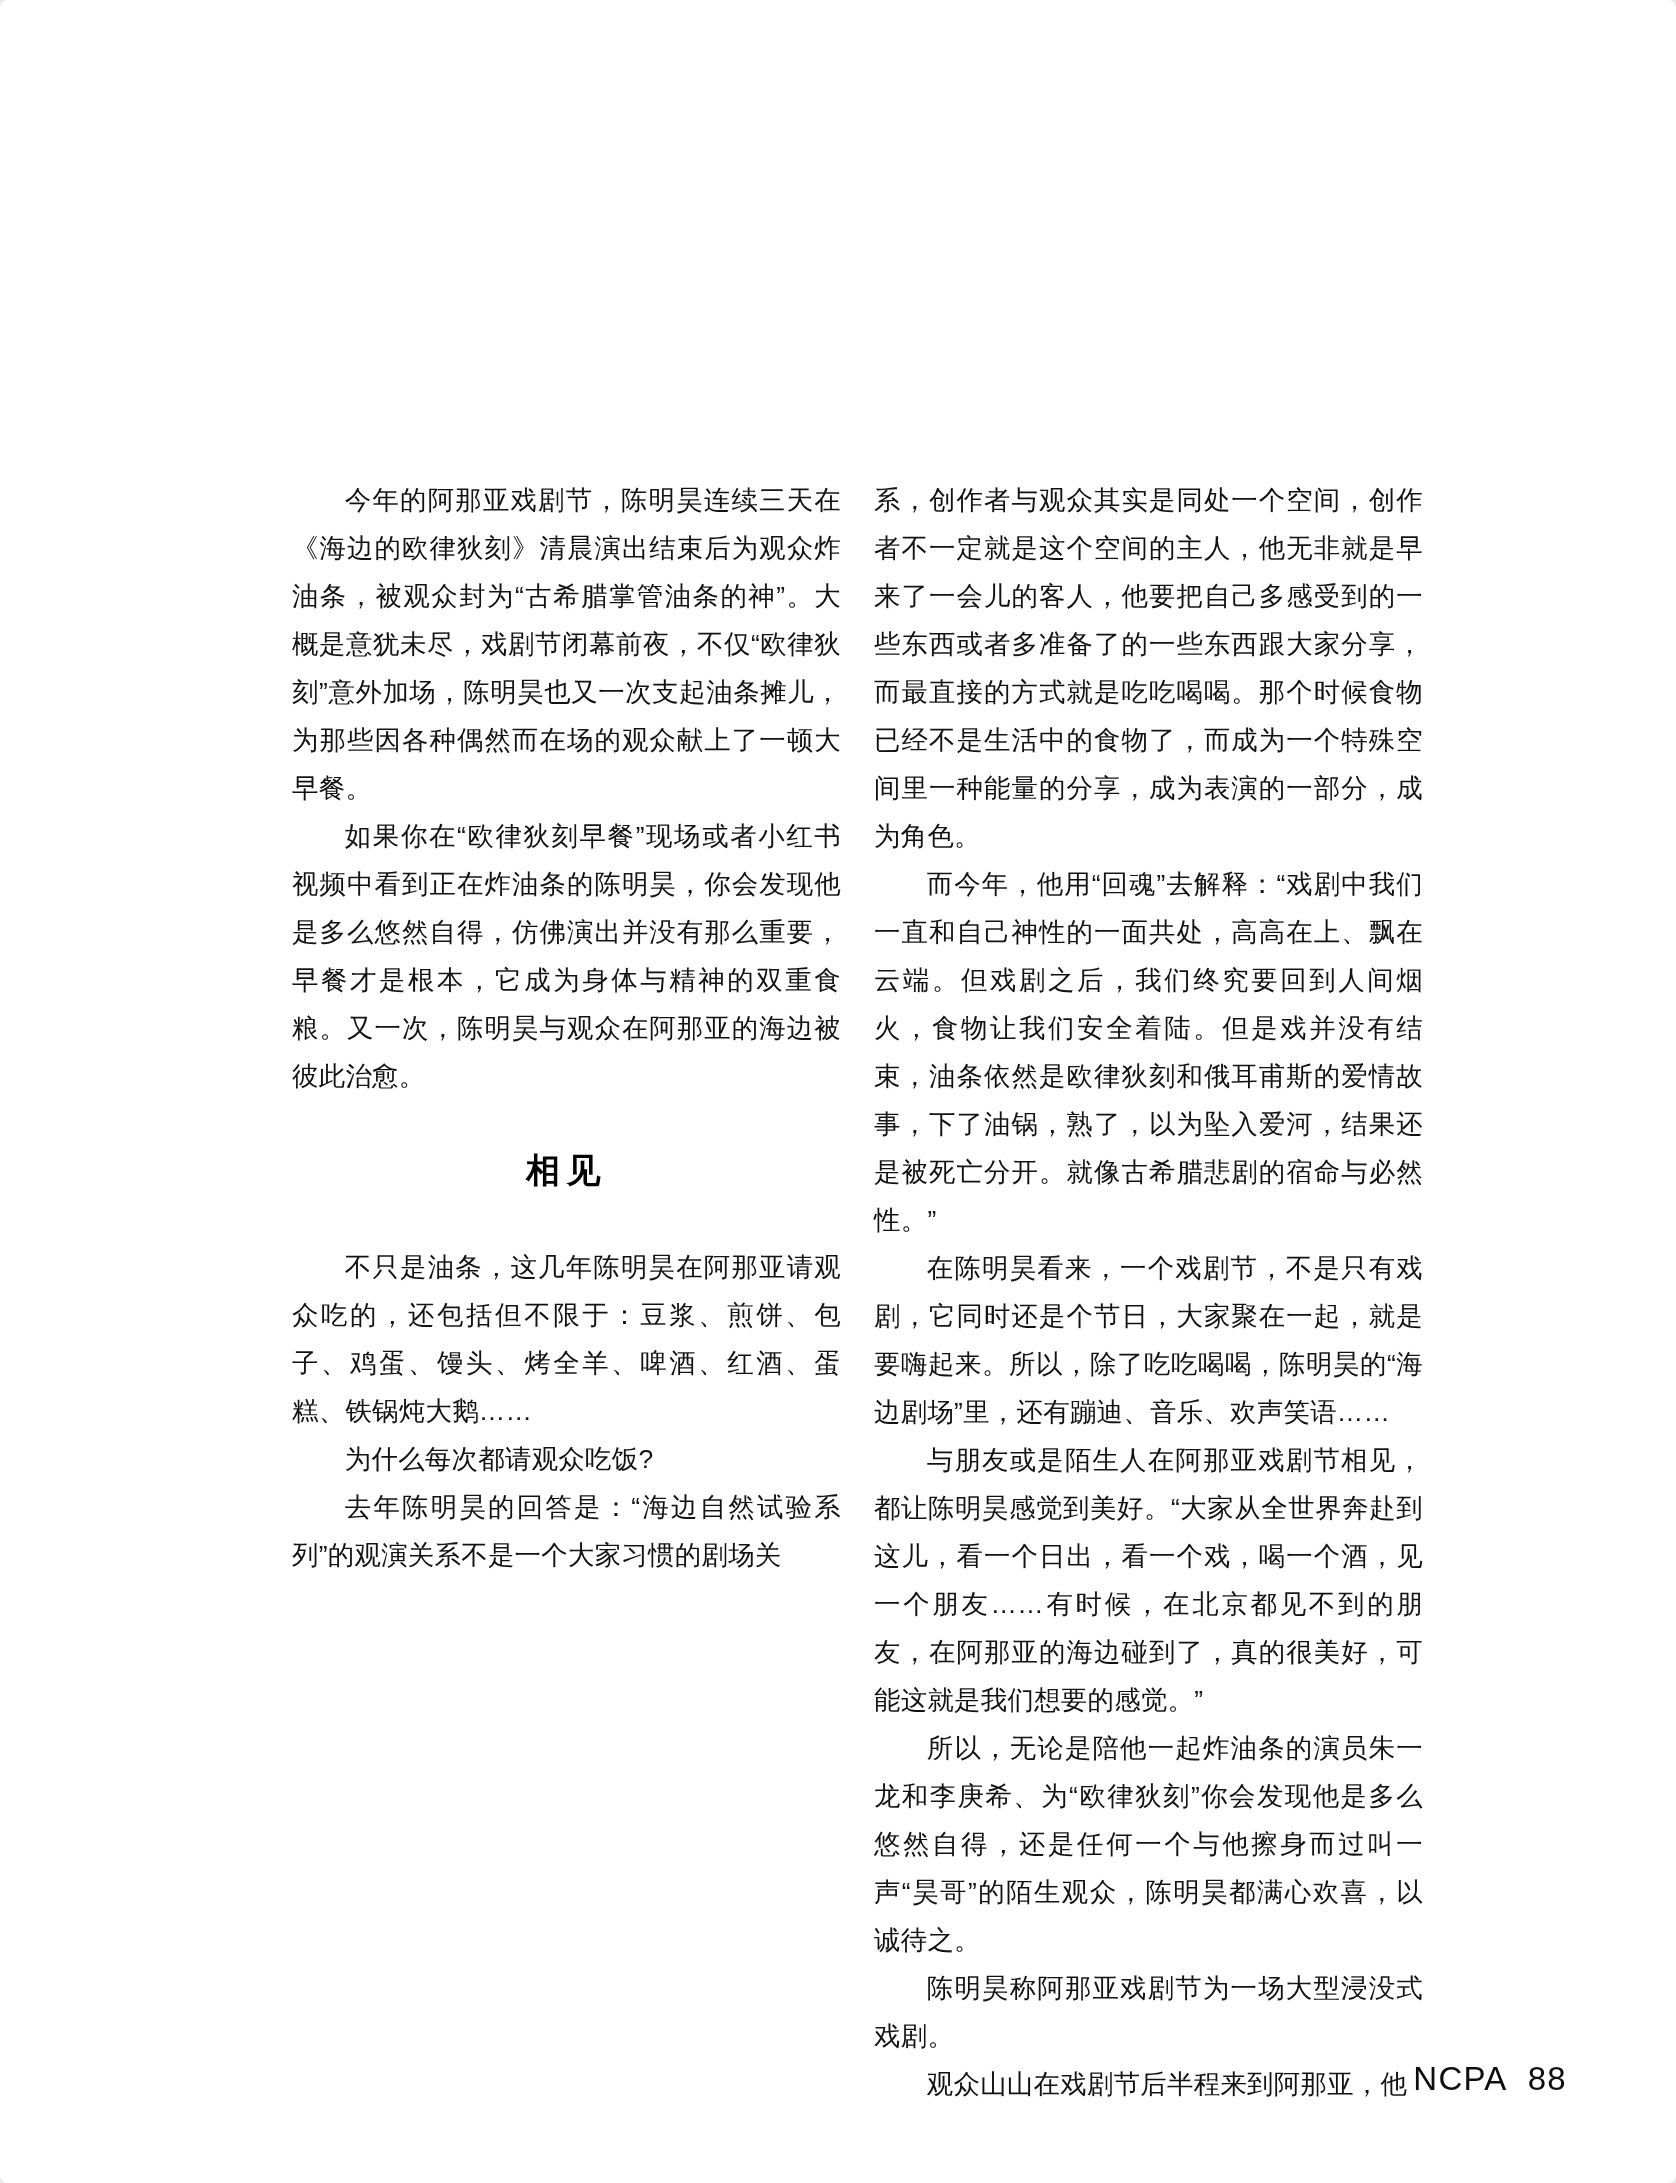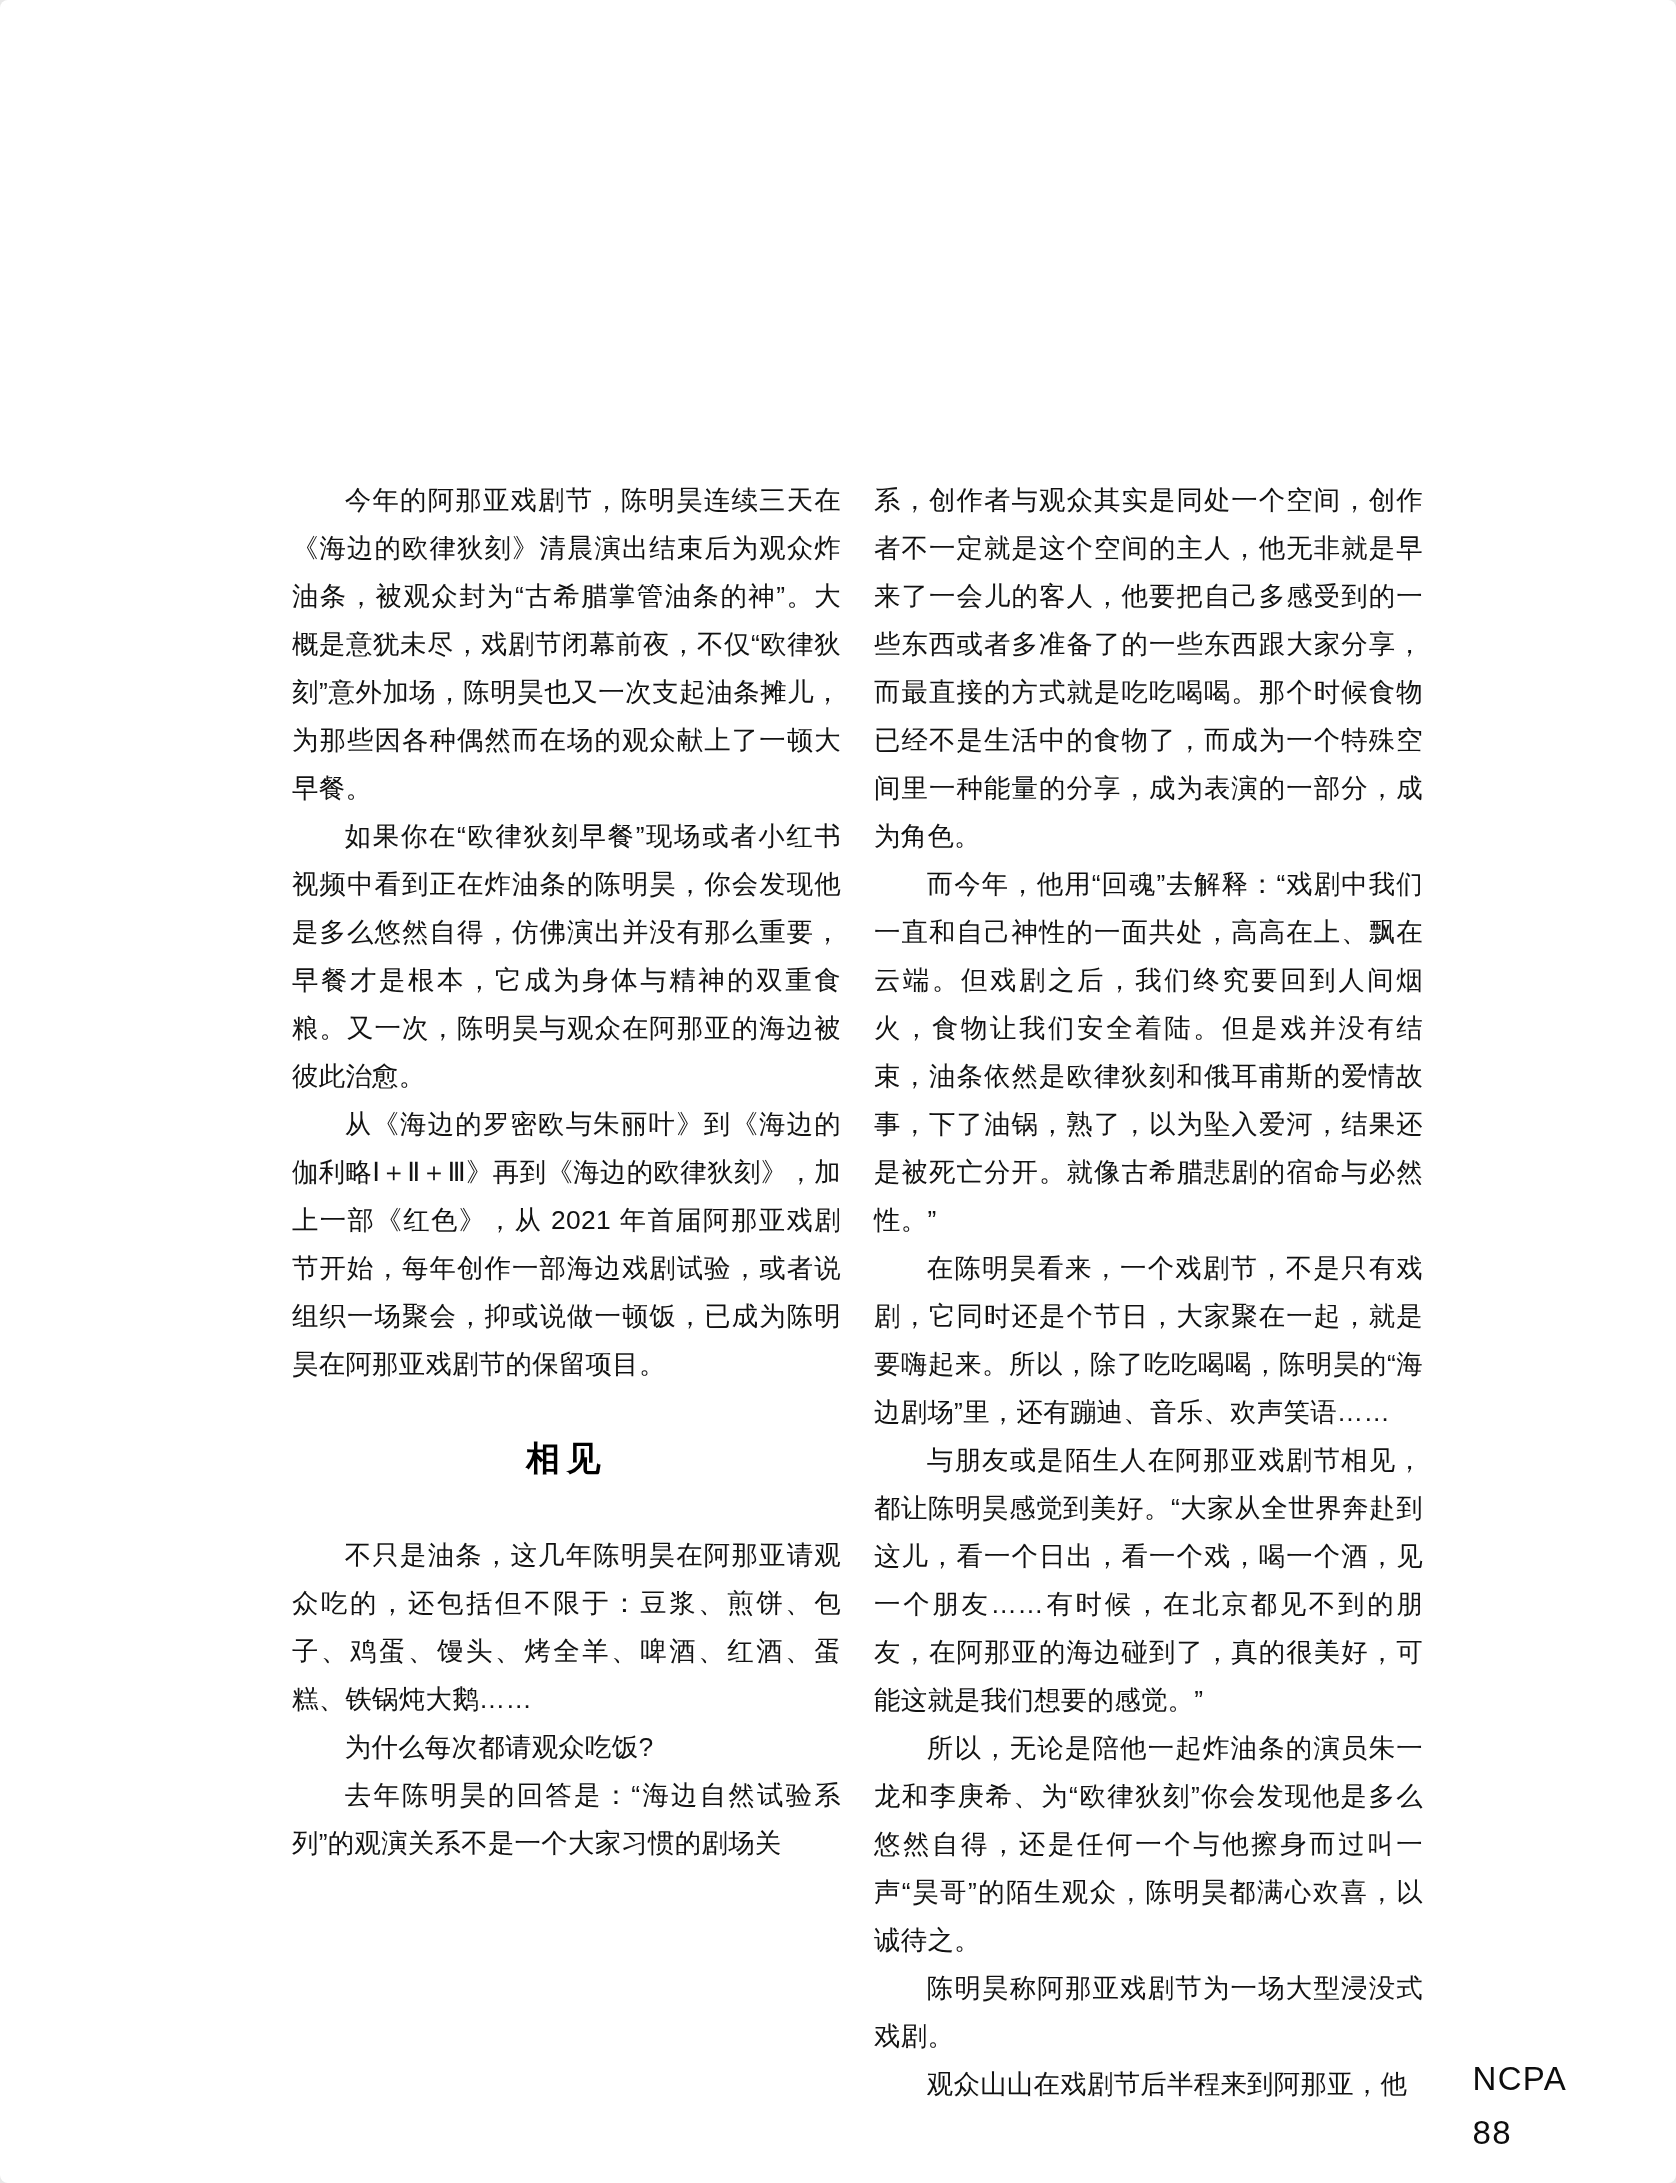--- a/index.html
+++ b/index.html
@@ -54,32 +54,30 @@
       top: 2062px;
       right: 109px;
       display: flex;
       align-items: baseline;
       gap: 20px;
       font-size: 33px;
       line-height: 34px;
       color: #0d0d0d;
       letter-spacing: 1.3px;
       font-family: "Liberation Sans", sans-serif;
-      flex-direction: column;
     }
   </style>
 </head>
 <body>
 
 <div class="page">
 
   <div class="col col-left">
     <p>今年的阿那亚戏剧节，陈明昊连续三天在《海边的欧律狄刻》清晨演出结束后为观众炸油条，被观众封为“古希腊掌管油条的神”。大概是意犹未尽，戏剧节闭幕前夜，不仅“欧律狄刻”意外加场，陈明昊也又一次支起油条摊儿，为那些因各种偶然而在场的观众献上了一顿大早餐。</p>
     <p>如果你在“欧律狄刻早餐”现场或者小红书视频中看到正在炸油条的陈明昊，你会发现他是多么悠然自得，仿佛演出并没有那么重要，早餐才是根本，它成为身体与精神的双重食粮。又一次，陈明昊与观众在阿那亚的海边被彼此治愈。</p>
-    <p>从《海边的罗密欧与朱丽叶》到《海边的伽利略Ⅰ＋Ⅱ＋Ⅲ》再到《海边的欧律狄刻》，加上一部《红色》，从 2021 年首届阿那亚戏剧节开始，每年创作一部海边戏剧试验，或者说组织一场聚会，抑或说做一顿饭，已成为陈明昊在阿那亚戏剧节的保留项目。</p>
     <h2 class="section-heading">相见</h2>
     <p>不只是油条，这几年陈明昊在阿那亚请观众吃的，还包括但不限于：豆浆、煎饼、包子、鸡蛋、馒头、烤全羊、啤酒、红酒、蛋糕、铁锅炖大鹅……</p>
     <p>为什么每次都请观众吃饭?</p>
     <p>去年陈明昊的回答是：“海边自然试验系列”的观演关系不是一个大家习惯的剧场关</p>
   </div>
 
   <div class="col col-right">
     <p class="continued">系，创作者与观众其实是同处一个空间，创作者不一定就是这个空间的主人，他无非就是早来了一会儿的客人，他要把自己多感受到的一些东西或者多准备了的一些东西跟大家分享，而最直接的方式就是吃吃喝喝。那个时候食物已经不是生活中的食物了，而成为一个特殊空间里一种能量的分享，成为表演的一部分，成为角色。</p>
     <p>而今年，他用“回魂”去解释：“戏剧中我们一直和自己神性的一面共处，高高在上、飘在云端。但戏剧之后，我们终究要回到人间烟火，食物让我们安全着陆。但是戏并没有结束，油条依然是欧律狄刻和俄耳甫斯的爱情故事，下了油锅，熟了，以为坠入爱河，结果还是被死亡分开。就像古希腊悲剧的宿命与必然性。”</p>
     <p>在陈明昊看来，一个戏剧节，不是只有戏剧，它同时还是个节日，大家聚在一起，就是要嗨起来。所以，除了吃吃喝喝，陈明昊的“海边剧场”里，还有蹦迪、音乐、欢声笑语……</p>

